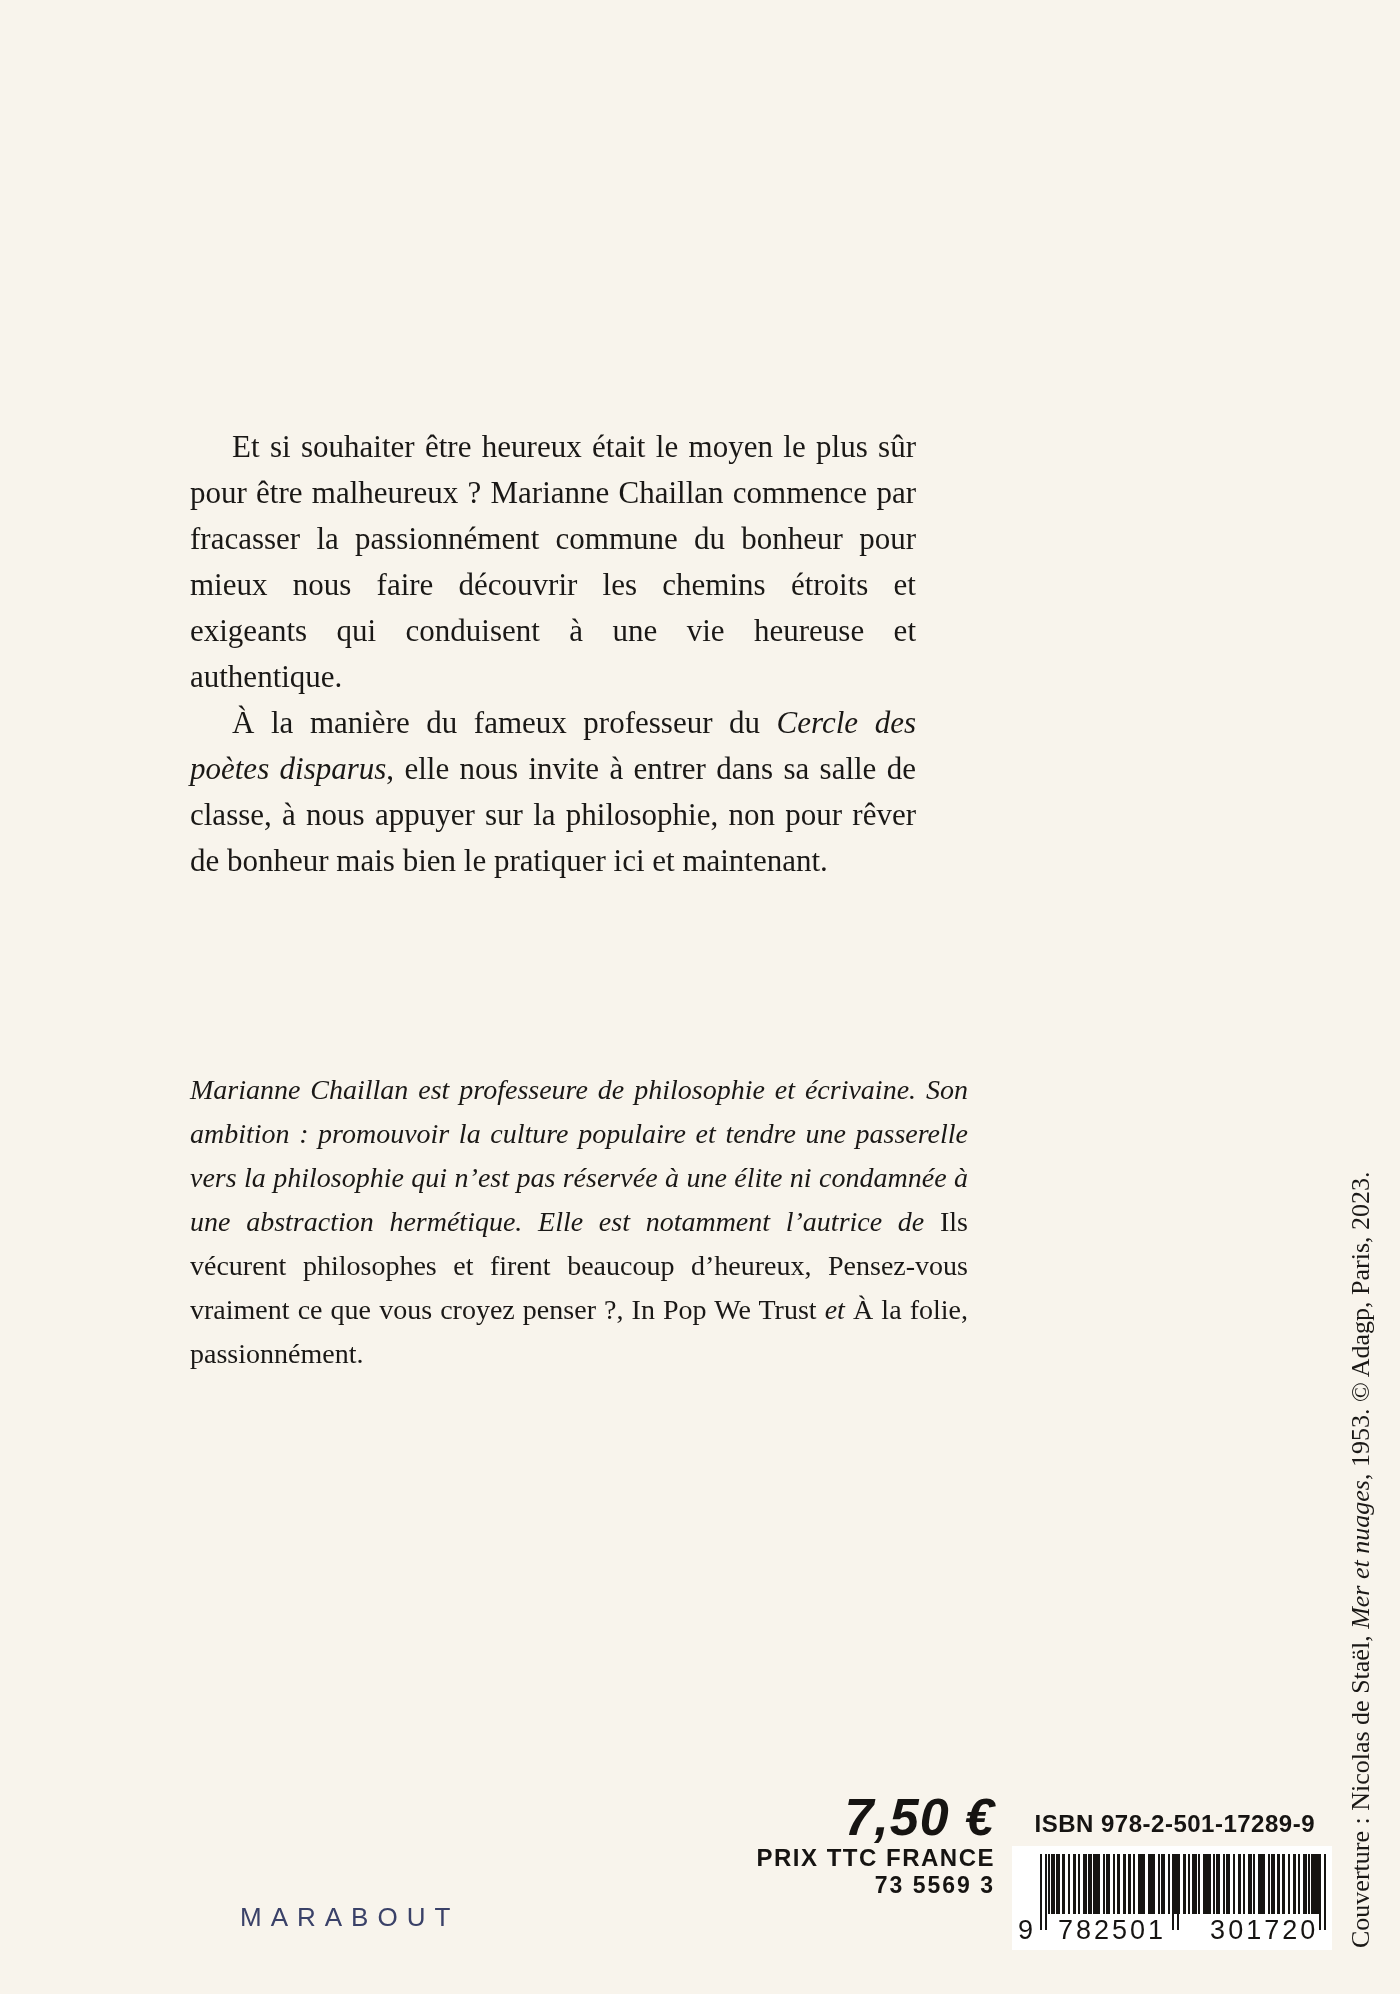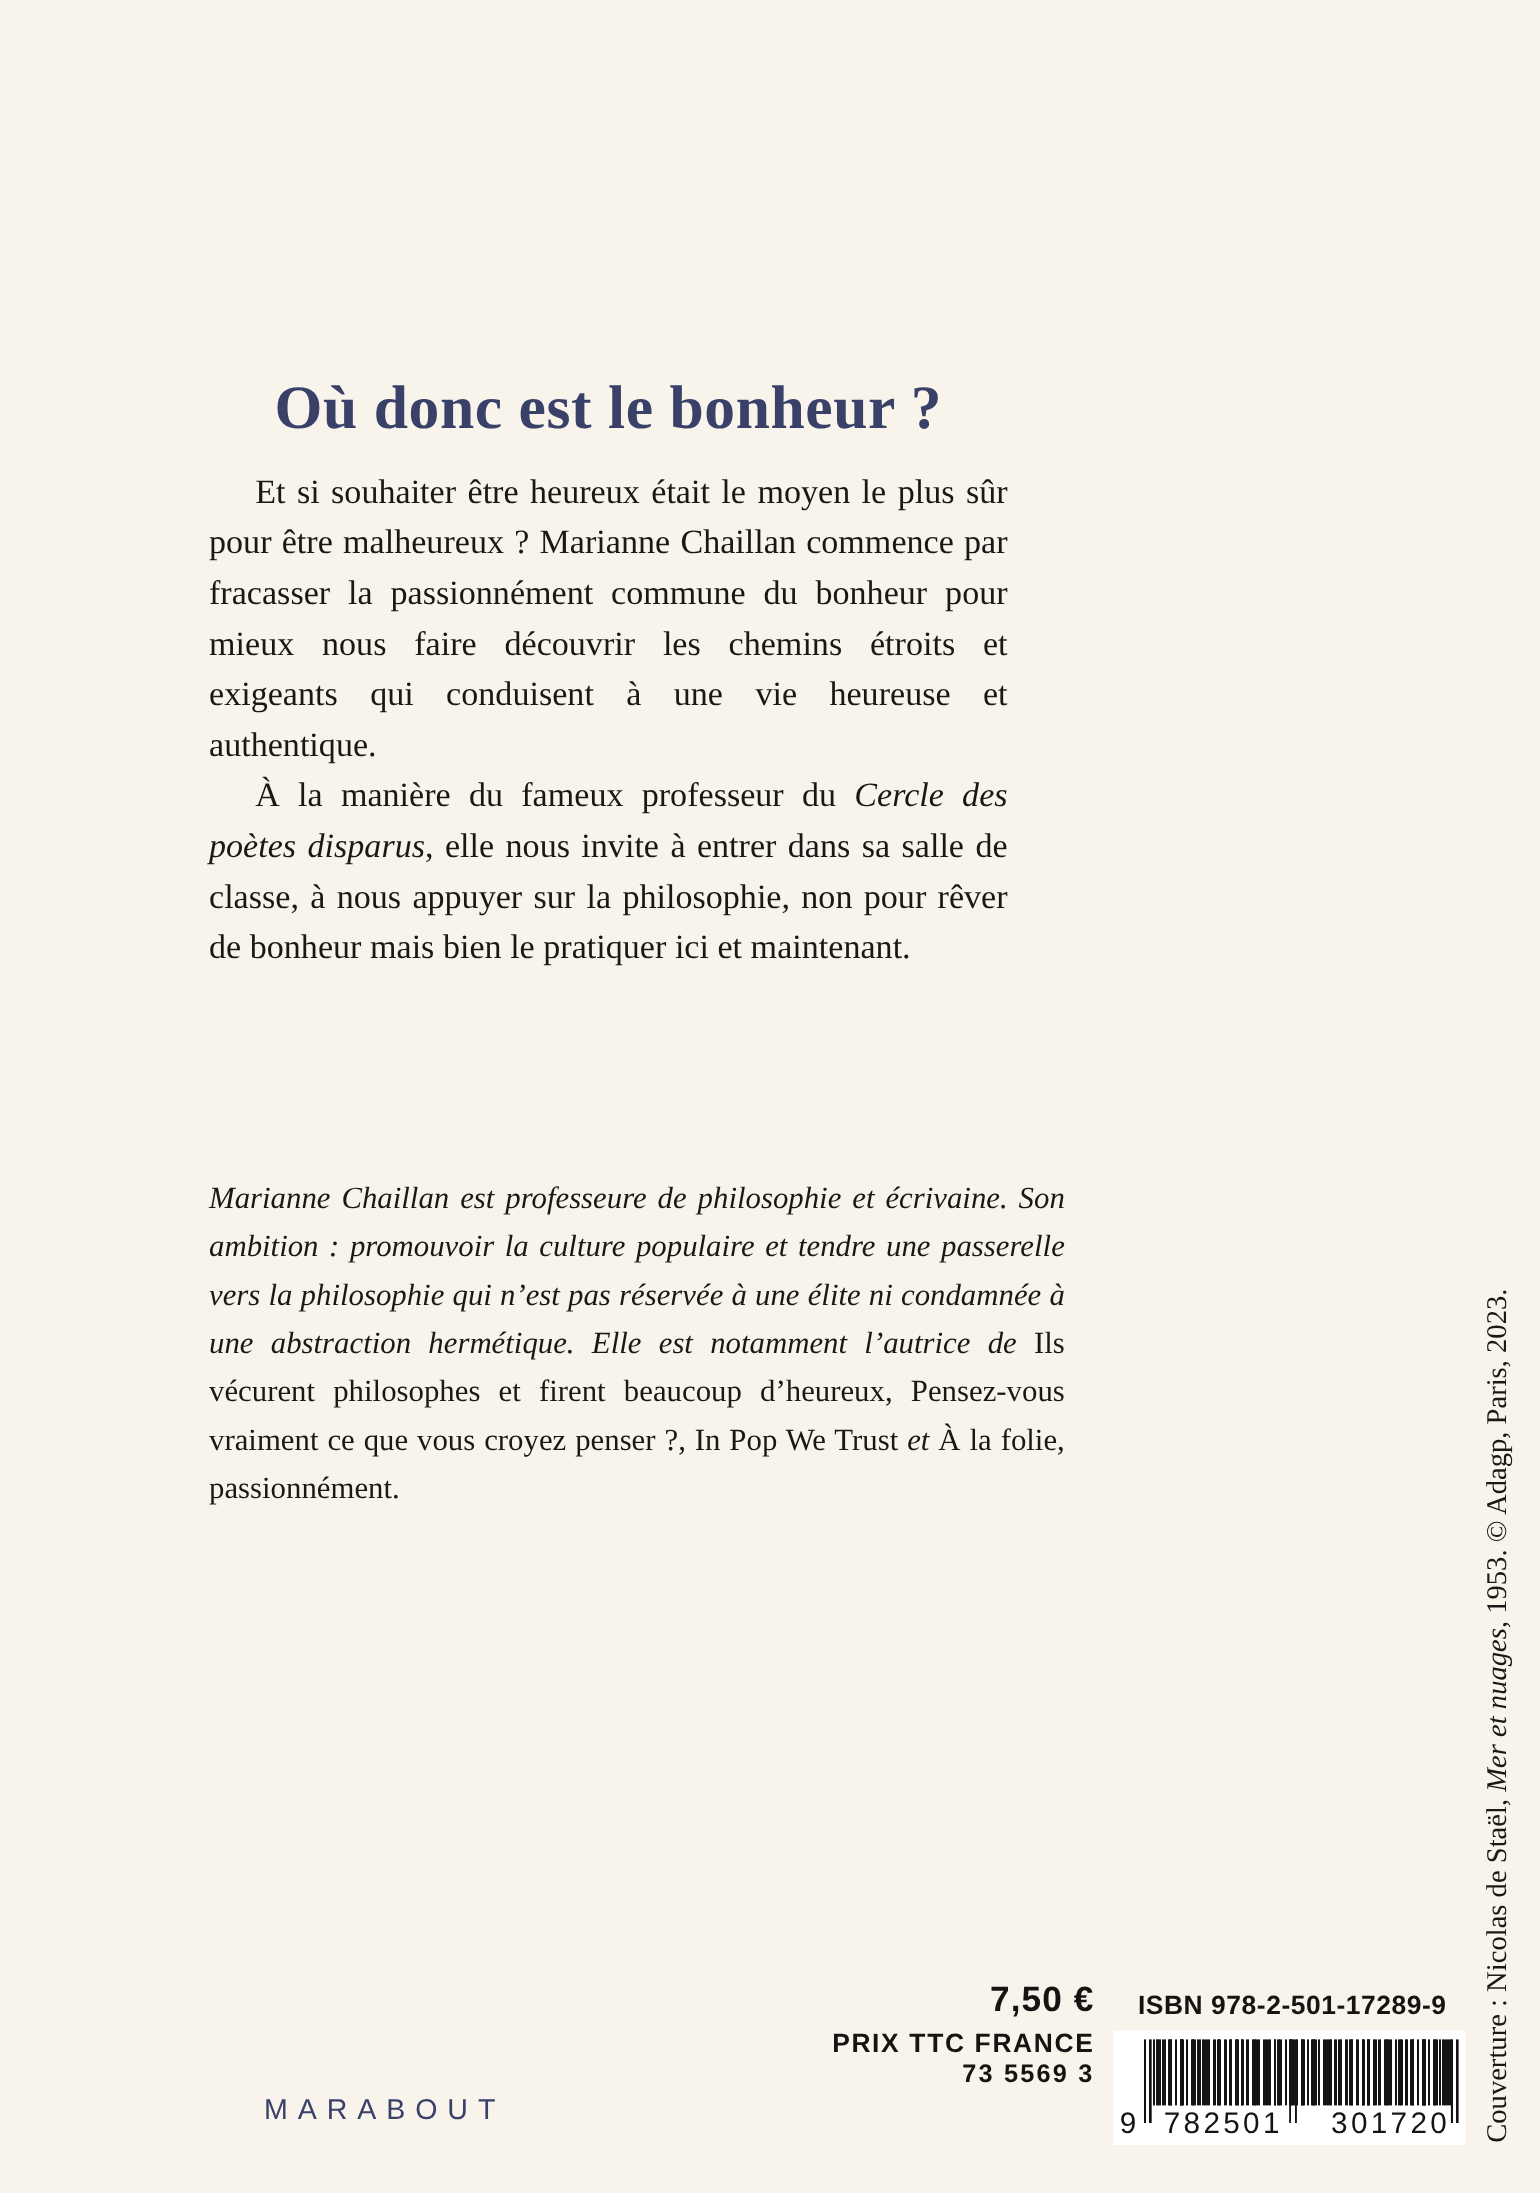--- a/index.html
+++ b/index.html
@@ -43,21 +43,21 @@
     font-family:"Liberation Sans",sans-serif;
     font-size:26px;font-weight:500;letter-spacing:9px;
     color:#3a4168;
   }
   .price-block{
     position:absolute;right:405px;top:1794px;
     text-align:right;
     font-family:"Liberation Sans",sans-serif;
     color:#161412;
   }
-  .price{font-size:32px;font-weight:600;letter-spacing:1px;line-height:46px;}
+  .price{font-size:52px;font-weight:600;letter-spacing:1px;line-height:46px;font-style:italic;}
   .price-label{font-size:24px;font-weight:600;letter-spacing:1.5px;line-height:28px;margin-top:4px;}
   .price-code{font-size:23px;font-weight:600;letter-spacing:2px;line-height:26px;}
   .isbn{
     position:absolute;right:85px;top:1810px;
     font-family:"Liberation Sans",sans-serif;
     font-size:24px;font-weight:600;letter-spacing:.5px;
     color:#161412;
   }
   .barcode{
     position:absolute;left:1012px;top:1846px;width:320px;height:104px;
@@ -87,21 +87,20 @@
     display:flex;justify-content:space-between;
     font-family:"Liberation Sans",sans-serif;
     font-size:27px;font-weight:500;letter-spacing:3px;color:#161412;gap:44px;
   }
 </style>
 </head>
 <body>
 
 <div class="page">
 
-  <h1 class="title">Où donc est le bonheur ?</h1>
 
   <div class="body-text">
     <p class="para"><span class="seg-normal">Et si souhaiter être heureux était le moyen le plus sûr pour être malheureux ? Marianne Chaillan commence par fracasser la passionnément commune du bonheur pour mieux nous faire découvrir les chemins étroits et exigeants qui conduisent à une vie heureuse et authentique.</span></p>
     <p class="para"><span class="seg-normal">À la manière du fameux professeur du </span><span class="seg-italic">Cercle des poètes disparus</span><span class="seg-normal">, elle nous invite à entrer dans sa salle de classe, à nous appuyer sur la philosophie, non pour rêver de bonheur mais bien le pratiquer ici et maintenant.</span></p>
   </div>
 
   <div class="bio"><span class="seg-italic">Marianne Chaillan est professeure de philosophie et écrivaine. Son ambition : promouvoir la culture populaire et tendre une passerelle vers la philosophie qui n’est pas réservée à une élite ni condamnée à une abstraction hermétique. Elle est notamment l’autrice de </span><span class="seg-normal">Ils vécurent philosophes et firent beaucoup d’heureux, Pensez-vous vraiment ce que vous croyez penser ?, In Pop We Trust</span><span class="seg-italic"> et </span><span class="seg-normal">À la folie, passionnément.</span></div>
 
   <div class="credit"><span class="seg-normal">Couverture : Nicolas de Staël, </span><span class="seg-italic">Mer et nuages</span><span class="seg-normal">, 1953. © Adagp, Paris, 2023.</span></div>
 

